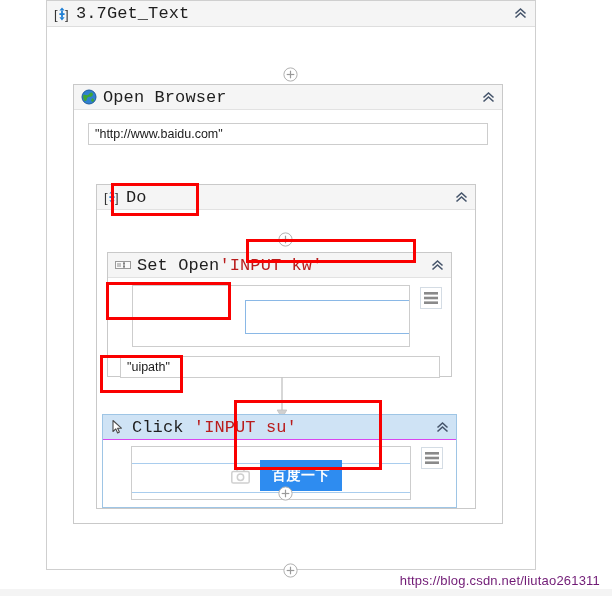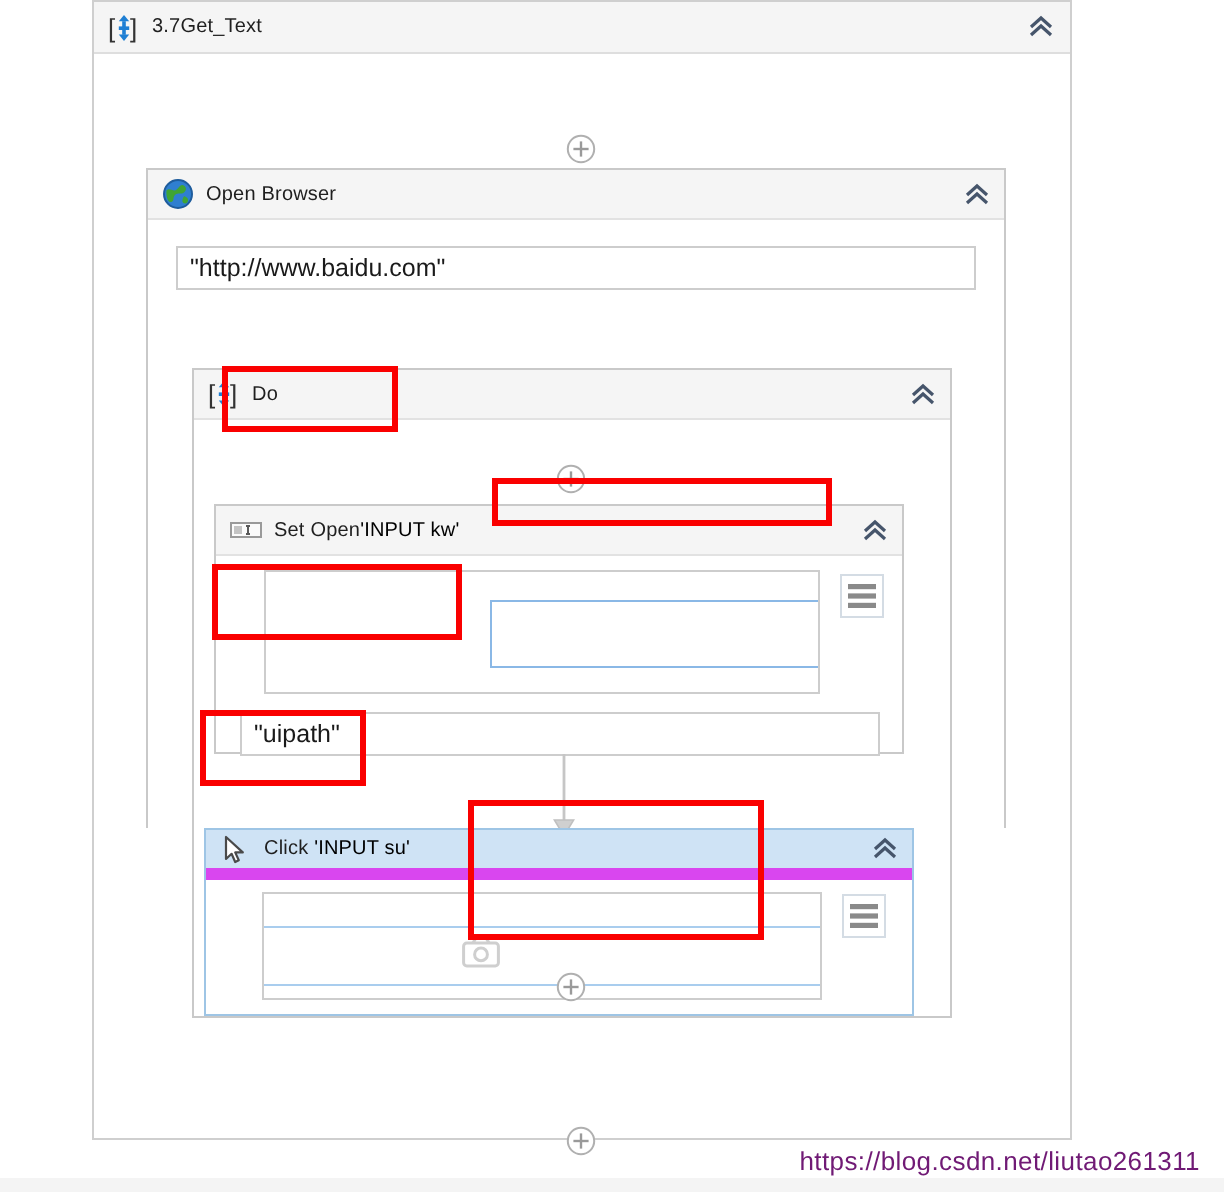--- a/index.html
+++ b/index.html
@@ -65,30 +65,31 @@
     background: #f5f5f5;
     border-bottom: 1px solid #e2e2e2;
     display: flex;
     align-items: center;
     padding: 0 5px 0 7px;
     box-sizing: border-box;
     position: relative;
   }
   .act-header.selected {
     background: #cfe3f5;
-    border-bottom: 6px solid #d946ef;
+    border-bottom: 1px solid #d946ef;
   }
   .act-title {
-    font-size: 10px;
+    font-size: 17px;
     color: #1f1f1f;
     white-space: nowrap;
     letter-spacing: 0.1px;
+    font-family: Liberation Mono, monospace;
   }
   .act-title .arg {
-    color: #000000;
+    color: #b91c1c;
   }
   .act-icon {
     width: 16px;
     height: 16px;
     margin-right: 6px;
     flex: 0 0 16px;
     display: block;
   }
   .collapse-chevron {
     margin-left: auto;
@@ -97,21 +98,21 @@
     display: block;
     flex: 0 0 17px;
   }
 
   
   #open-browser {
     position: absolute;
     left: 26px;
     top: 57px;
     width: 430px;
-    height: 330px;
+    height: 440px;
   }
   #open-browser > .act-body {
     position: relative;
     height: 413px;
     background: #ffffff;
   }
   #url-field {
     position: absolute;
     left: 14px;
     top: 13px;
@@ -472,20 +473,21 @@
                   <div id="click-preview">
                     <div class="click-rule" style="top:16px;"></div>
                     <div class="click-rule" style="top:45px;"></div>
                     <span id="click-camera">
                       <svg width="19" height="16" viewBox="0 0 19 16">
                         <rect x="0.8" y="3.5" width="17.4" height="11.5" rx="1.6" fill="none" stroke="#cfcfcf" stroke-width="1.5"></rect>
                         <path d="M5.5 3.5 L6.8 1.2 L12.2 1.2 L13.5 3.5" fill="none" stroke="#cfcfcf" stroke-width="1.5"></path>
                         <circle cx="9.5" cy="9.2" r="3.2" fill="none" stroke="#cfcfcf" stroke-width="1.5"></circle>
                       </svg>
                     </span>
+                    <div id="baidu-button">百度一下</div>
                   </div>
                   <span id="click-menu">
                     <svg width="26" height="26" viewBox="0 0 26 26">
                       <rect x="2.5" y="2.5" width="21" height="21" fill="#ffffff" stroke="#d4dce4" stroke-width="1"></rect>
                       <rect x="6" y="7" width="14" height="2.6" fill="#8a8a8a"></rect>
                       <rect x="6" y="11.7" width="14" height="2.6" fill="#8a8a8a"></rect>
                       <rect x="6" y="16.4" width="14" height="2.6" fill="#8a8a8a"></rect>
                     </svg>
                   </span>
                 </div>

